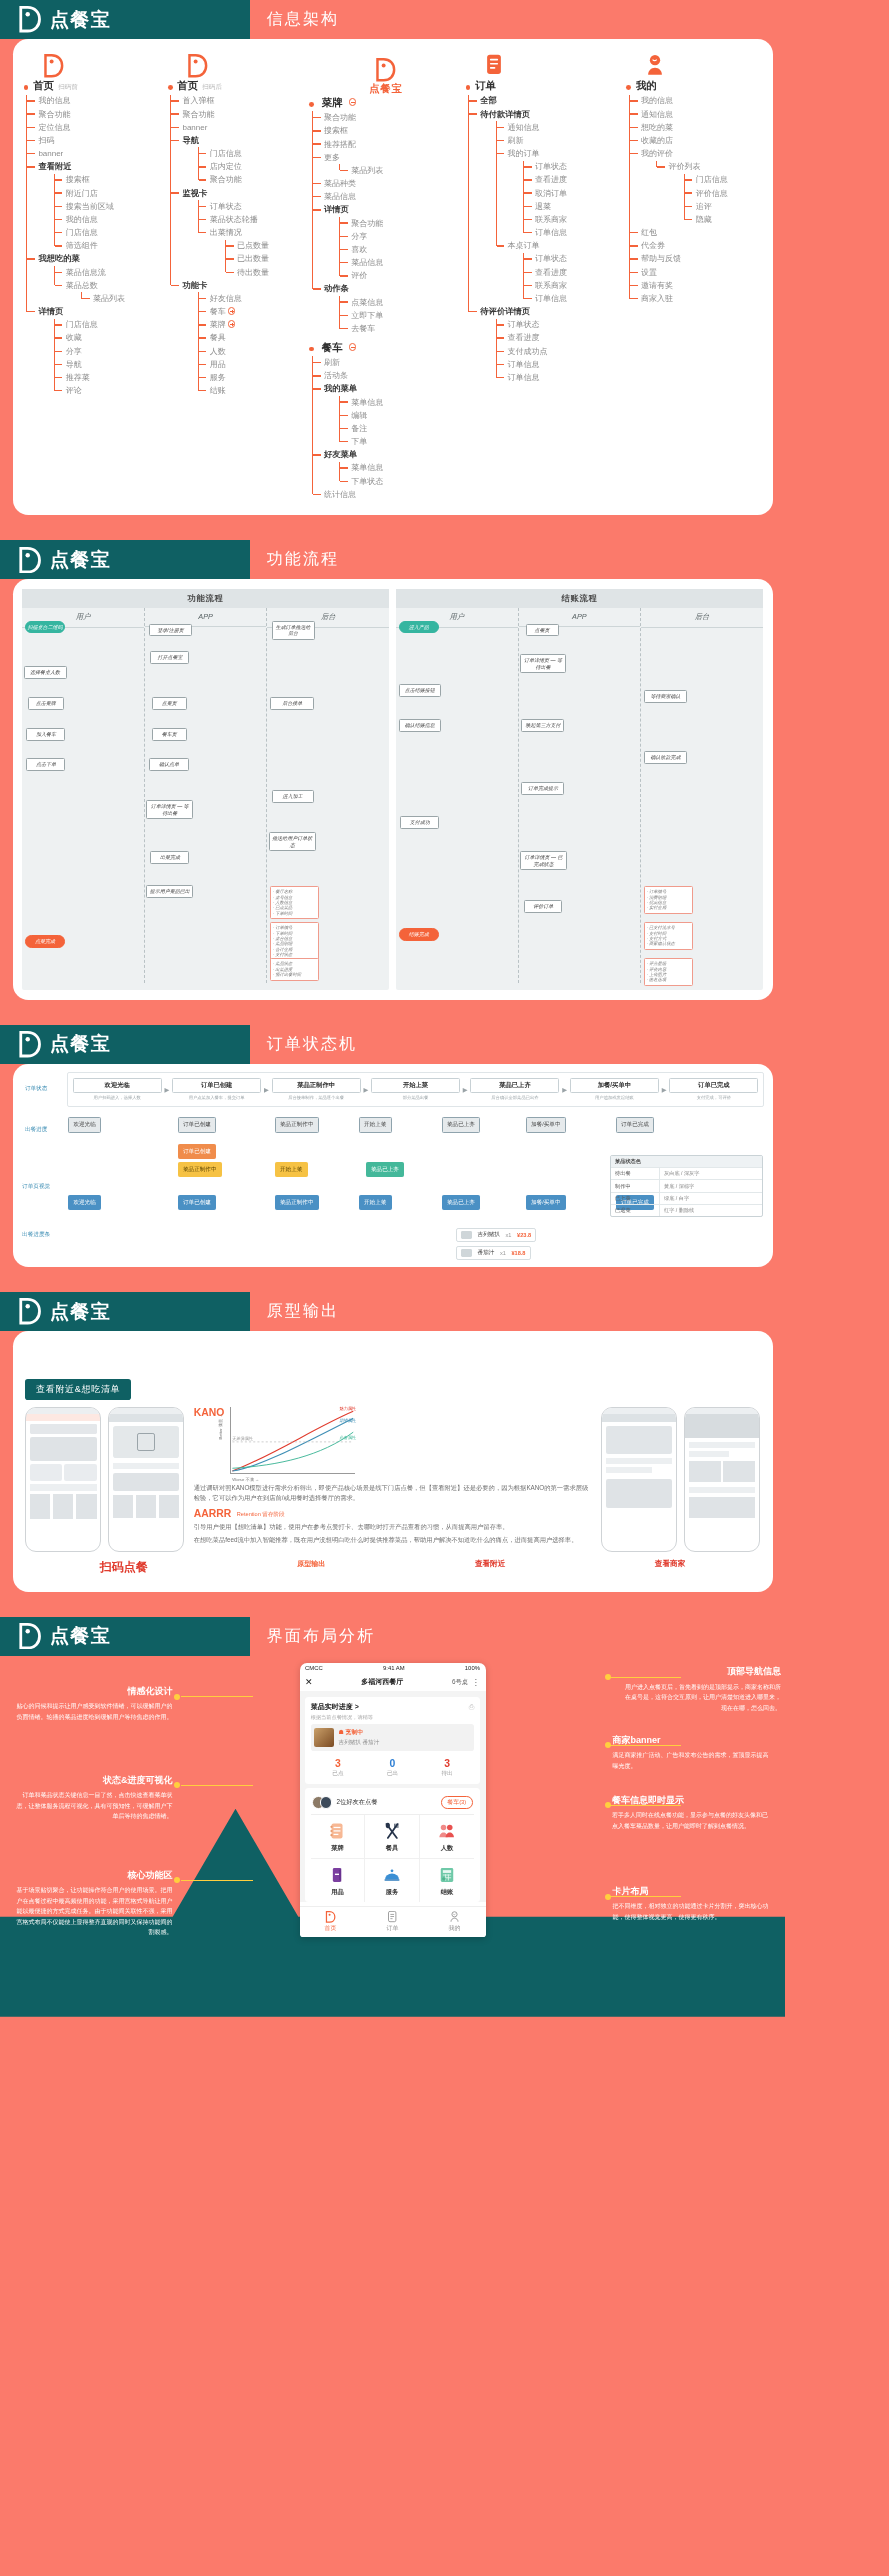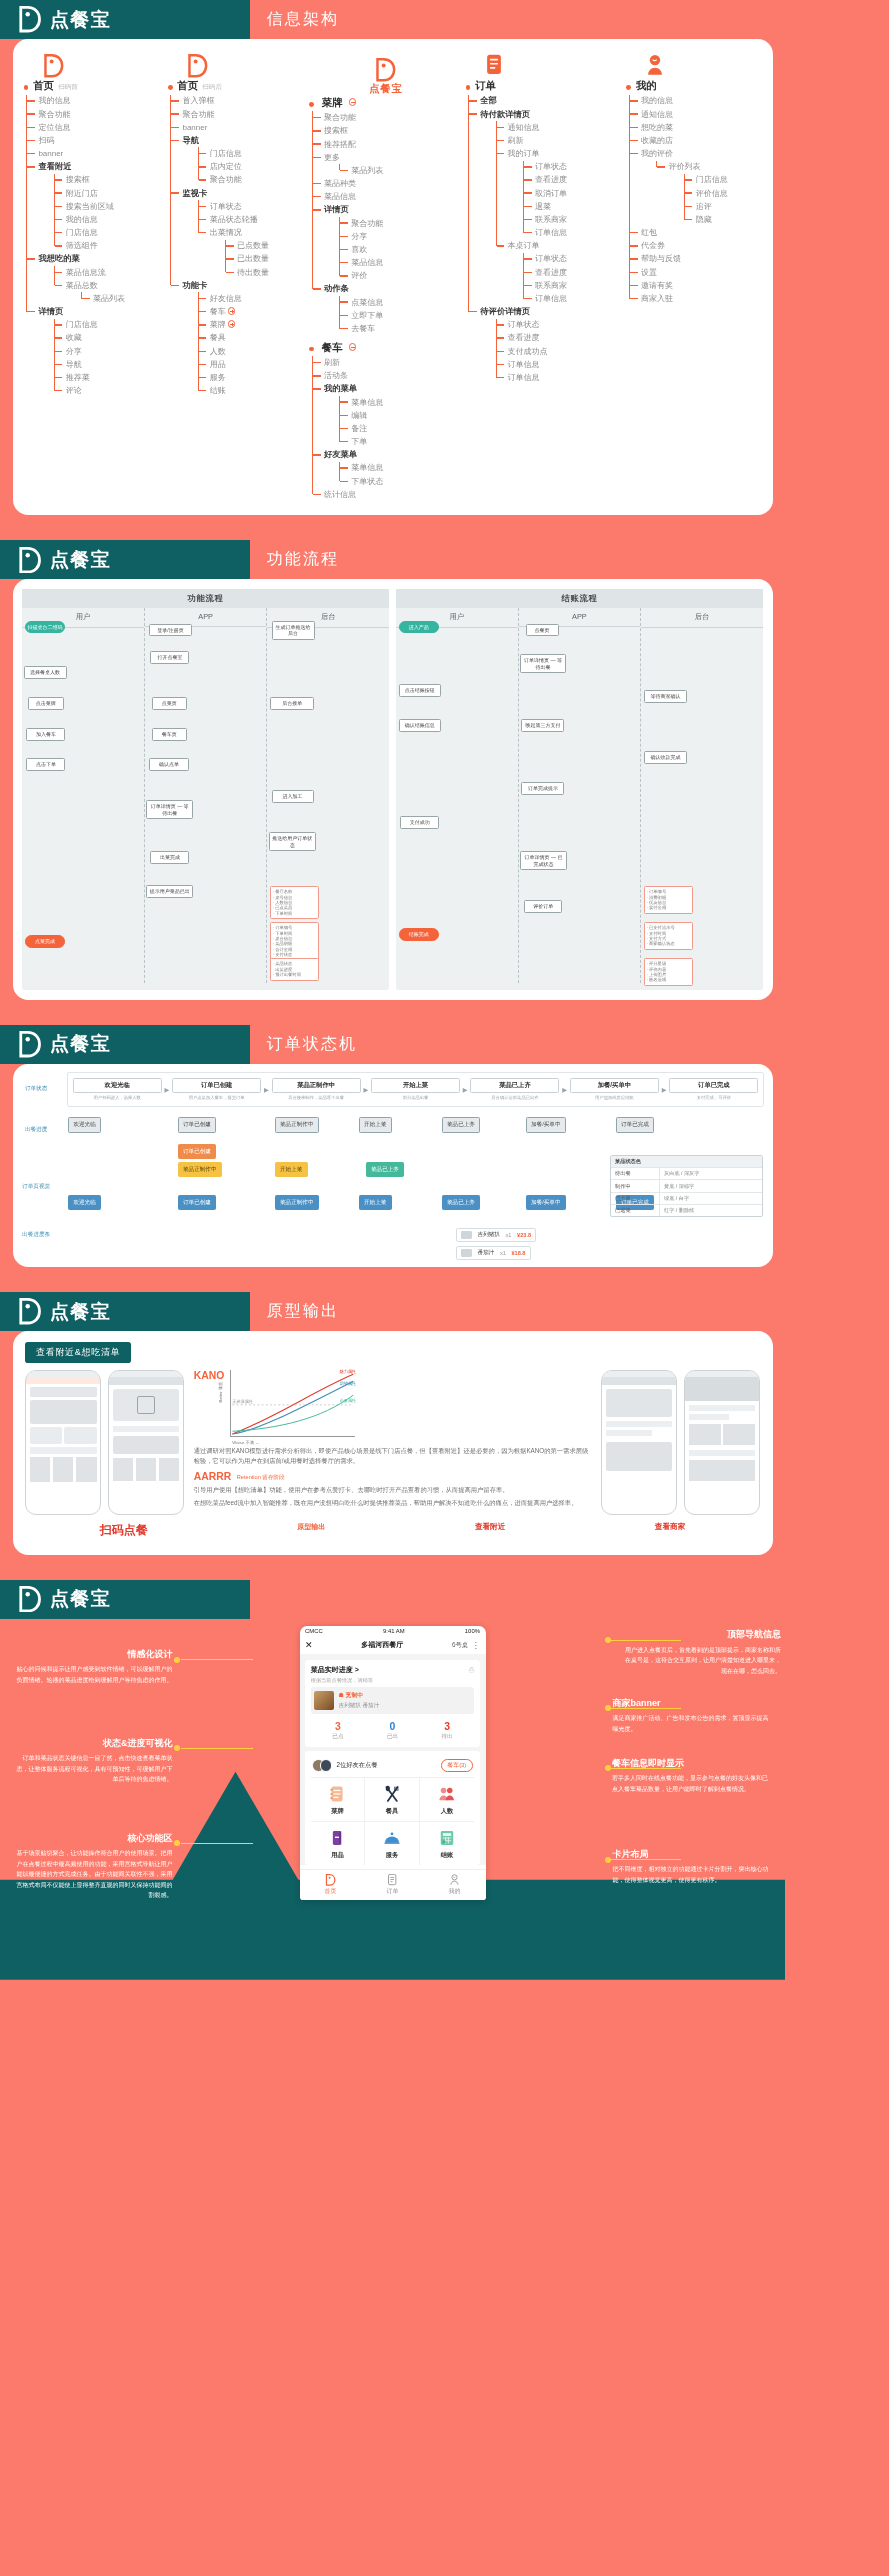--- a/index.html
+++ b/index.html
@@ -97,21 +97,21 @@
   .col-brandmark .cbm-name { color:#f4633a; font-size:10.4px; font-weight:bold; letter-spacing:0.7px; }
 
   
   .flow-wrap { padding:9.7px; }
   .flow-board { display:flex; gap:7px; }
   .flow-half { flex:1; background:#eef1f2; border-radius:2.1px; padding:0 0 7px; }
   .flow-half h4 {
     margin:0; text-align:center; font-size:8.3px; font-weight:bold; color:#4b4b4b;
     background:#dfe4e6; padding:4.2px 0; letter-spacing:0.7px;
   }
-  .swim { display:flex; }
+  .swim { display:flex;font-style:italic; }
   .lane { flex:1; border-right:0.7px dashed #b9c2c5; position:relative; min-height:375px; }
   .lane:last-child { border-right:none; }
   .lane-title { text-align:center; font-size:7.3px; color:#5a6466; padding:3.5px 0 5.6px; border-bottom:0.7px solid #cdd5d7; }
   .nd {
     position:absolute; font-size:5px; color:#444; background:#fff;
     border:0.7px solid #9aa5a8; text-align:center; line-height:1.25;
     padding:2.1px 1.4px; border-radius:1.4px; white-space:pre-line;
   }
   .nd.pill { border-radius:6.3px; background:#35b5a0; color:#fff; border-color:#35b5a0; }
   .nd.pill2 { border-radius:6.3px; background:#f4633a; color:#fff; border-color:#f4633a; }
@@ -123,21 +123,21 @@
     display:inline-block; font-size:5.6px; border:0.7px solid #8fa3ad; background:#fff;
     padding:2.8px 4.2px; border-radius:1.4px; color:#444; white-space:nowrap;
   }
   .sm-chip.blue { background:#4a90c4; border-color:#4a90c4; color:#fff; }
   .sm-chip.yellow { background:#f6c244; border-color:#f6c244; color:#5a4300; }
   .sm-chip.green { background:#44b89a; border-color:#44b89a; color:#fff; }
   .sm-chip.orange { background:#f08c4b; border-color:#f08c4b; color:#fff; }
   .sm-chip.gray { background:#e6eaec; }
 
   
-  .proto-wrap { padding:11px 12.5px 15.3px; position:relative; }
+  .proto-wrap { padding:11px 12.5px 15.3px; position:relative;margin-top:37px; }
   .proto-badge {
     display:inline-block; background:#0f6063; color:#fff; font-size:9px;
     padding:4.2px 11px; border-radius:2.8px; letter-spacing:0.7px; margin-bottom:7px;
   }
   .phone {
     background:#fff; border:1.4px solid #cfd3d6; border-radius:11px;
     position:relative; overflow:hidden;
   }
   .anno-body { font-size:6.3px; color:#6d6d6d; line-height:1.6; }
   .la-bg { position:relative; height:361px; background:#fb7a6b; overflow:hidden; }
@@ -799,20 +799,21 @@
     <div class="sec-head">
       <div class="brand-block">
         <span class="logo-d">
           <svg width="23.6" height="26.4" viewBox="0 0 34 38">
               <path d="M4 2h10c10 0 17 7 17 17s-7 17-17 17H4z" fill="none" stroke="#fff" stroke-width="4"></path>
               <circle cx="14" cy="12" r="3.2" fill="#fff"></circle>
             </svg>
         </span>
         <span class="brand-name">点餐宝</span>
       </div>
+      <div class="sec-title">界面布局分析</div>
     </div>
 
     <div class="la-bg">
       <div class="la-teal"></div>
 
       <div class="la-phone">
         <div class="st-bar">
           <span>CMCC</span>
           <span>9:41 AM</span>
           <span>100%</span>

